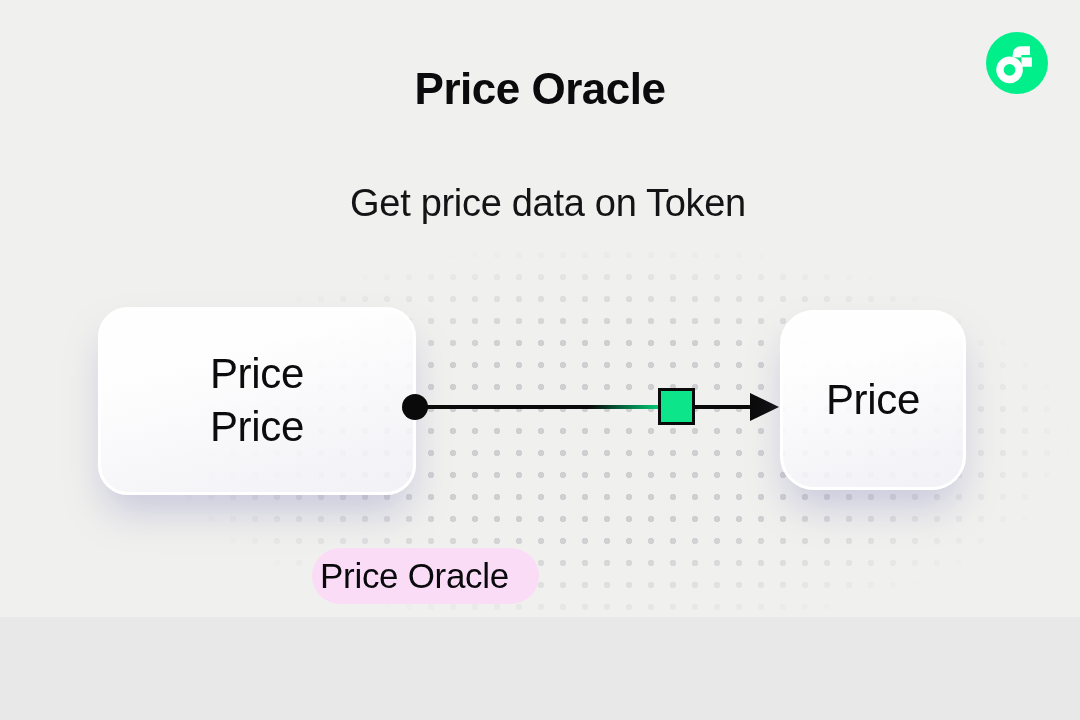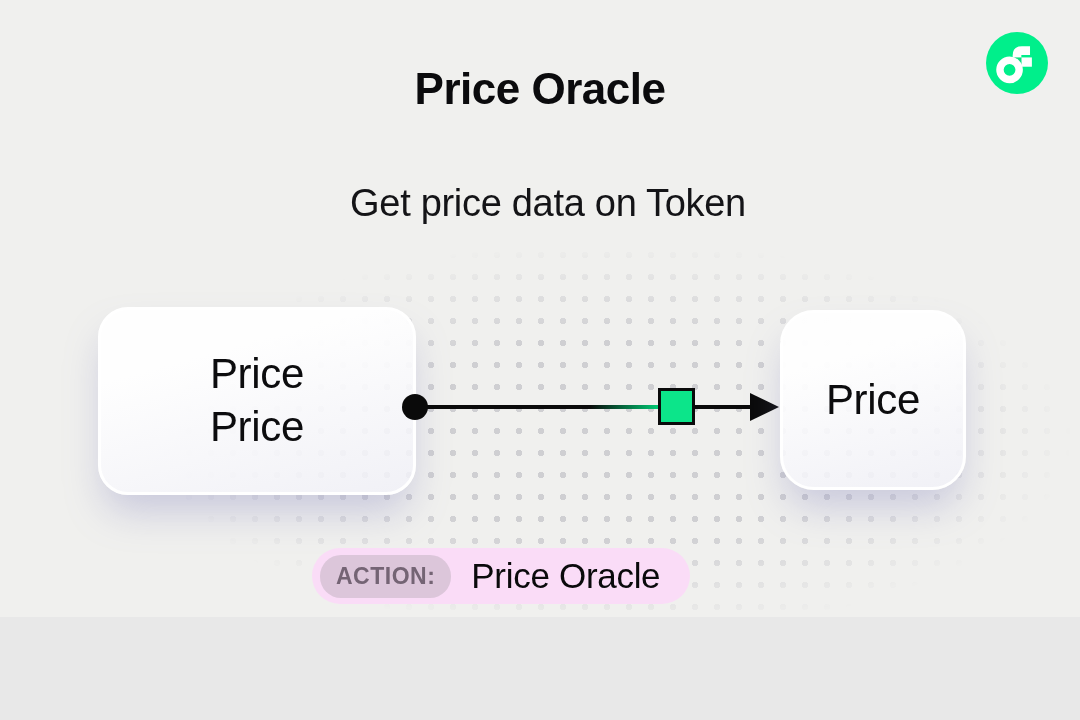--- a/index.html
+++ b/index.html
@@ -116,17 +116,16 @@
   <div class="edge-line"></div>
   <div class="edge-line-accent"></div>
   <div class="edge-marker"></div>
   <div class="edge-arrowhead"></div>
 
   <div class="node node-target">
     <div>Price</div>
   </div>
 
   <div class="action-badge">
-    <span class="action-tag">ACTION:</span>
     <span class="action-value">Price Oracle</span>
   </div>
 
 </div>
 
 </body></html>

